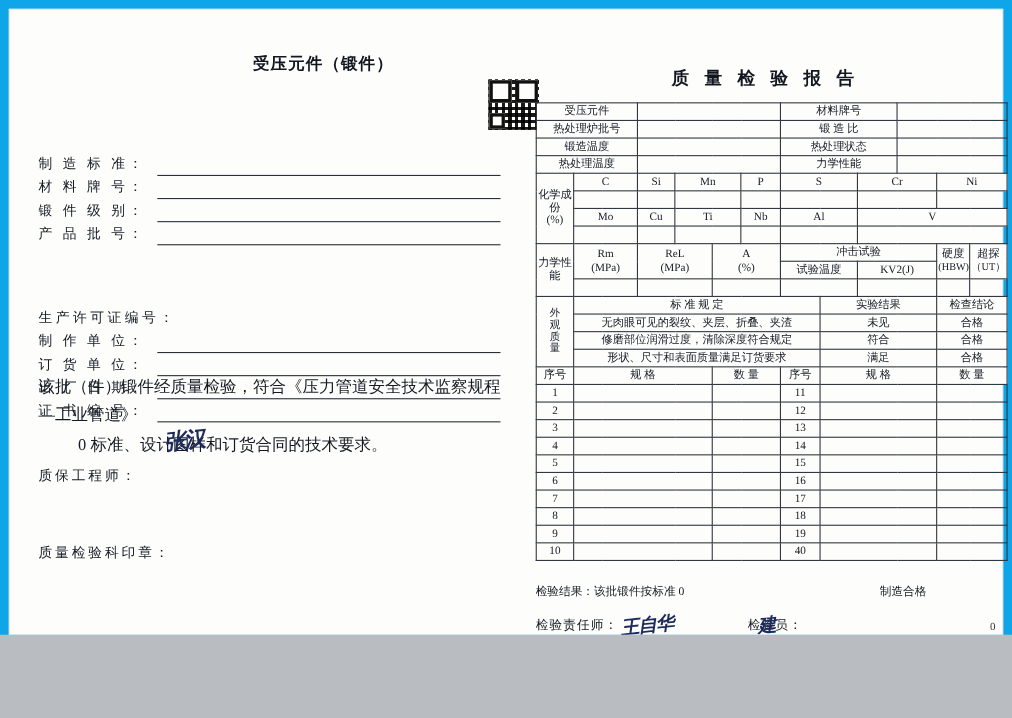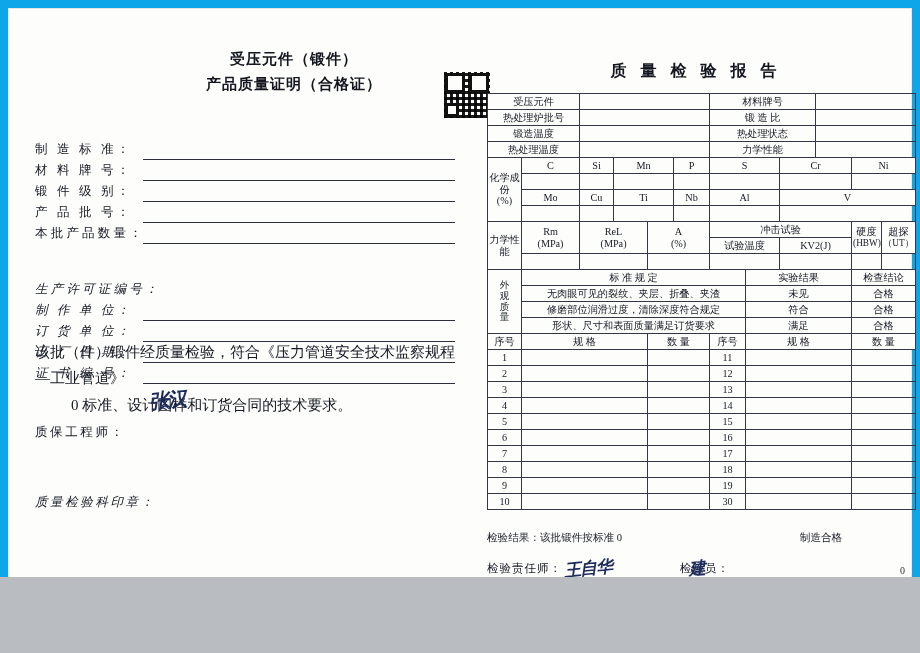--- a/index.html
+++ b/index.html
@@ -106,21 +106,20 @@
     font-size: 12.5px;
     letter-spacing: 2.6px;
     color: #141923;
   }
   .sig-block2 {
     position: absolute;
     left: 16px; top: 455px;
     font-size: 12.5px;
     letter-spacing: 2.6px;
     color: #141923;
-    font-style: italic;
   }
   .handwrite {
     position: absolute;
     font-family: "Liberation Serif", serif;
     color: #1c2a5c;
     font-style: italic;
     font-weight: bold;
     transform: rotate(-6deg);
     white-space: nowrap;
   }
@@ -204,21 +203,20 @@
 </head>
 <body>
 
 <div id="page">
   <div class="sheet">
 
     <div class="left">
 
       <div class="title-block">
         <div>受压元件（锻件）</div>
-        <div>产品质量证明（合格证）</div>
       </div>
 
       <div class="qr">
         <div class="qr-bl"></div>
       </div>
 
       <div class="field-list" style="top:100px;">
         <div class="field-row">
           <div class="field-label">制 造 标 准：</div>
           <div class="field-line"></div>
@@ -228,27 +226,23 @@
           <div class="field-line"></div>
         </div>
         <div class="field-row">
           <div class="field-label">锻 件 级 别：</div>
           <div class="field-line"></div>
         </div>
         <div class="field-row">
           <div class="field-label">产 品 批 号：</div>
           <div class="field-line"></div>
         </div>
-        <div class="field-row">
-          <div class="field-label">本批产品数量：</div>
-          <div class="field-line"></div>
-        </div>
-      </div>
-
-      <div class="field-list" style="top:240px;font-style:italic;">
+      </div>
+
+      <div class="field-list" style="top:240px;">
         <div class="field-row noline">
           <div class="field-label" style="width:auto;">生产许可证编号：</div>
           <div class="field-line"></div>
         </div>
         <div class="field-row">
           <div class="field-label">制 作 单 位：</div>
           <div class="field-line"></div>
         </div>
         <div class="field-row">
           <div class="field-label">订 货 单 位：</div>
@@ -505,21 +499,21 @@
             <td class="blank" colspan="4"></td>
             <td class="blank" colspan="2"></td>
             <td class="lbl">19</td>
             <td class="blank" colspan="3"></td>
             <td class="blank" colspan="2"></td>
           </tr>
           <tr>
             <td class="lbl">10</td>
             <td class="blank" colspan="4"></td>
             <td class="blank" colspan="2"></td>
-            <td class="lbl">30</td>
+            <td class="lbl">40</td>
             <td class="blank" colspan="3"></td>
             <td class="blank" colspan="2"></td>
           </tr>
         </tbody>
       </table>
 
       <div class="result-line">
         <div style="width:250px;">检验结果：该批锻件按标准 0</div>
         <div style="flex:1;text-align:center;">制造合格</div>
       </div>

